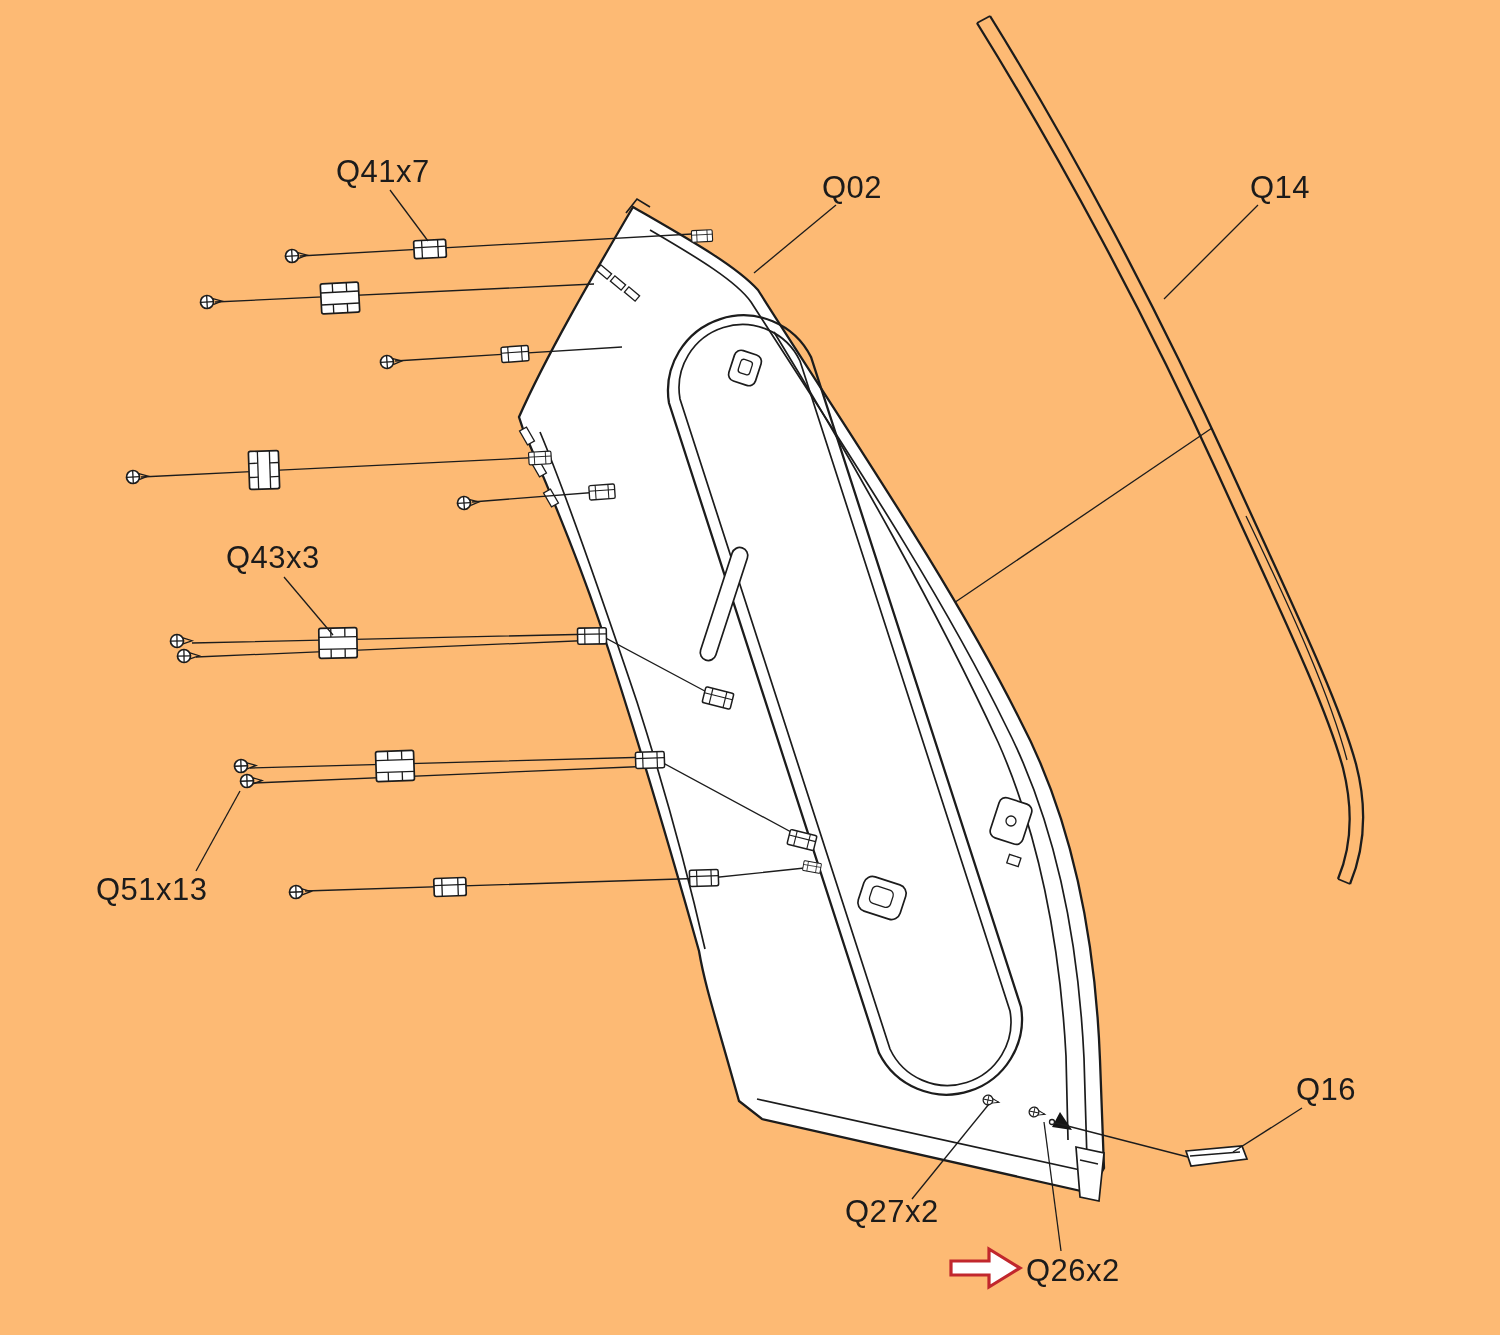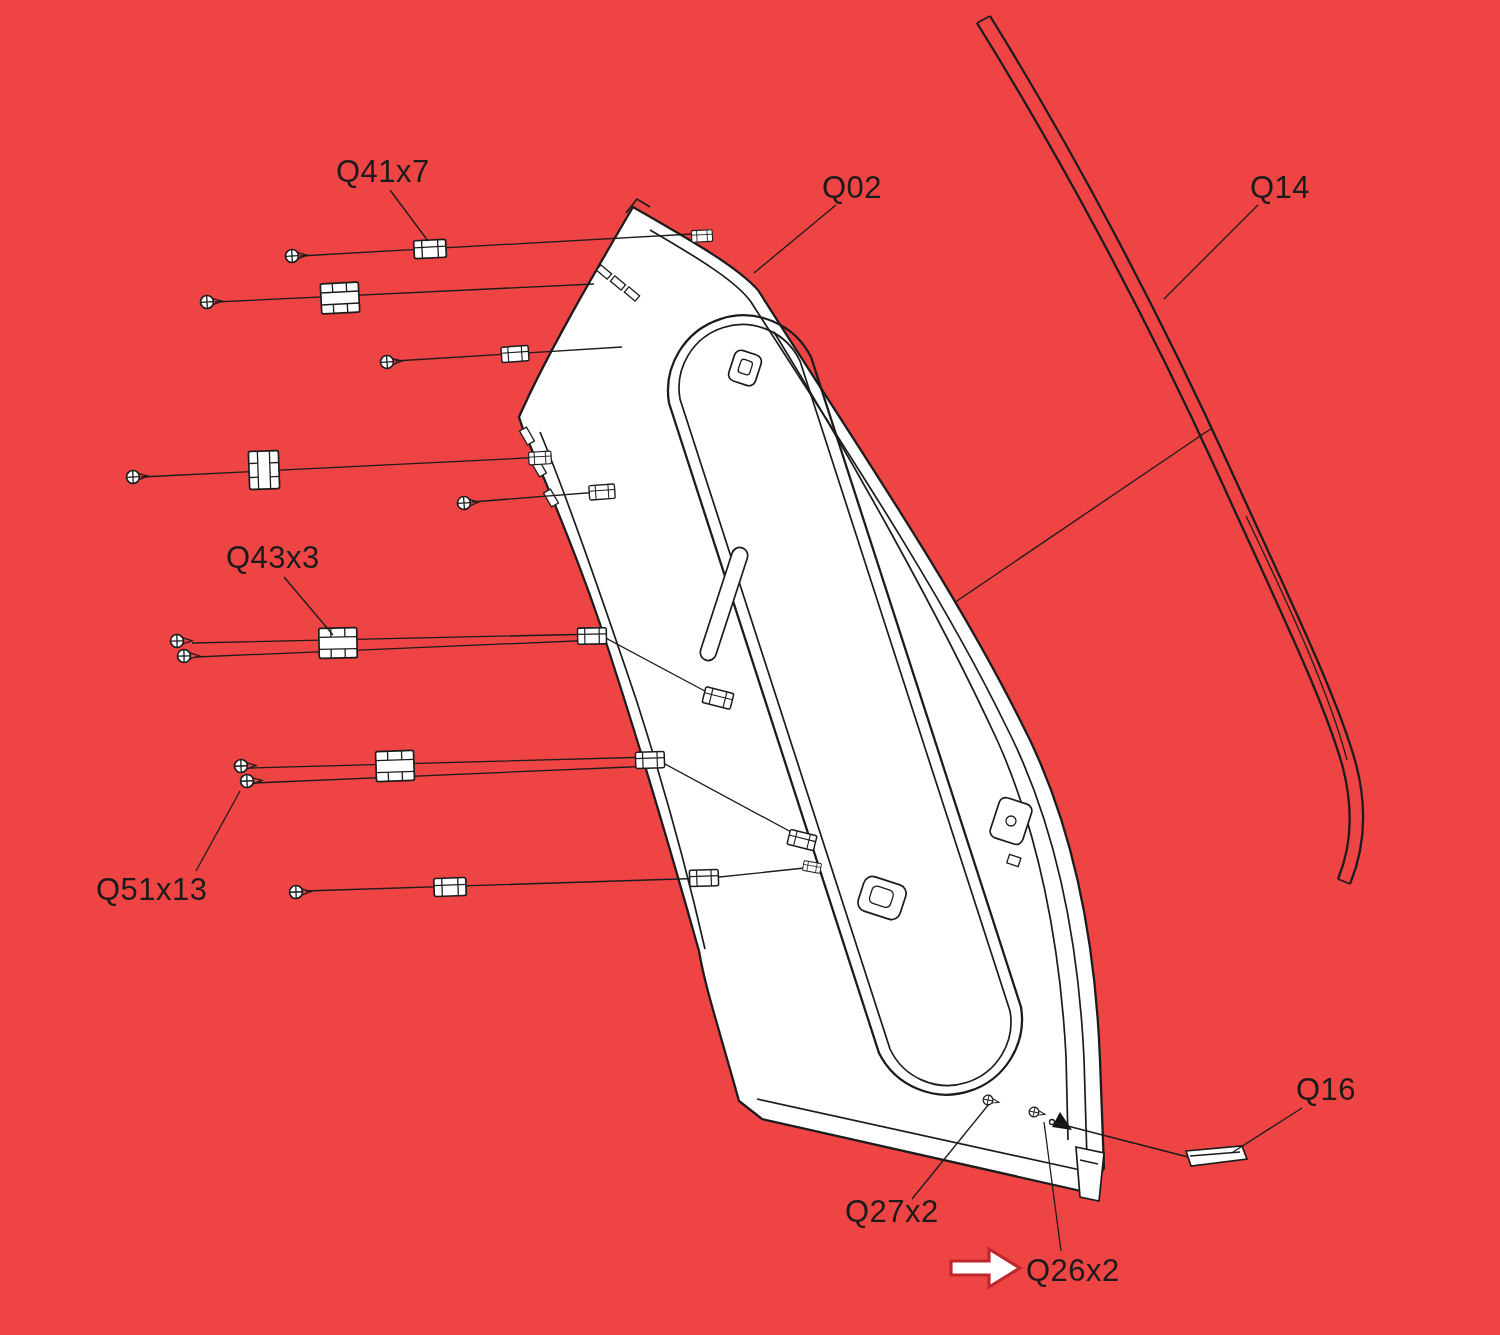--- a/index.html
+++ b/index.html
@@ -1,19 +1,19 @@
 <!DOCTYPE html>
 <html><head>
 <meta charset="utf-8">
 <style>
   html,body{margin:0;padding:0;background:#fff;}
   .stage{
     position:relative;
     width:1500px;height:1335px;
-    background:#ef4444;
+    background:#fdba74;
     font-family:"Liberation Sans","DejaVu Sans",sans-serif;
     overflow:hidden;
   }
   svg{display:block;}
   text.callout{
     font-family:"Liberation Sans","DejaVu Sans",sans-serif;
     font-size:31px;
     fill:#1b1b1b;
     letter-spacing:.5px;
   }

